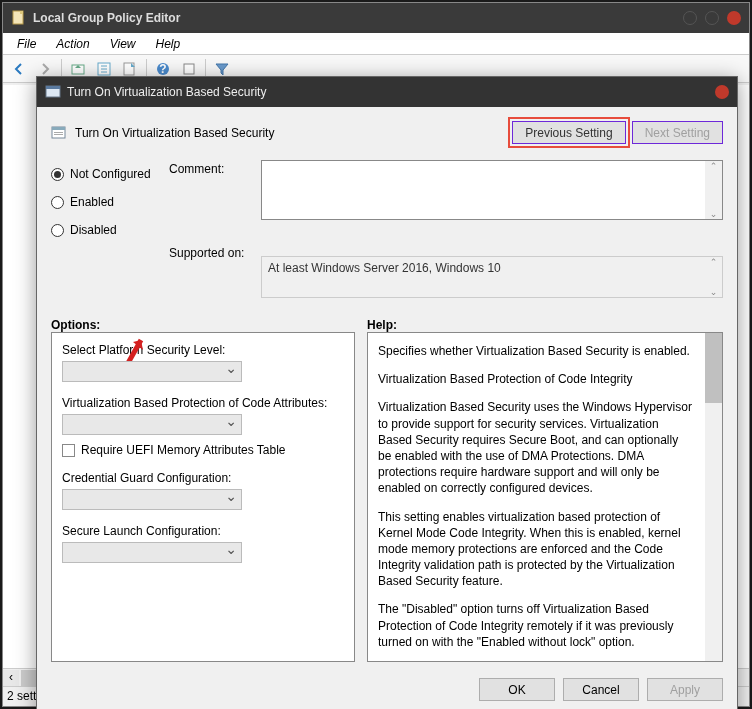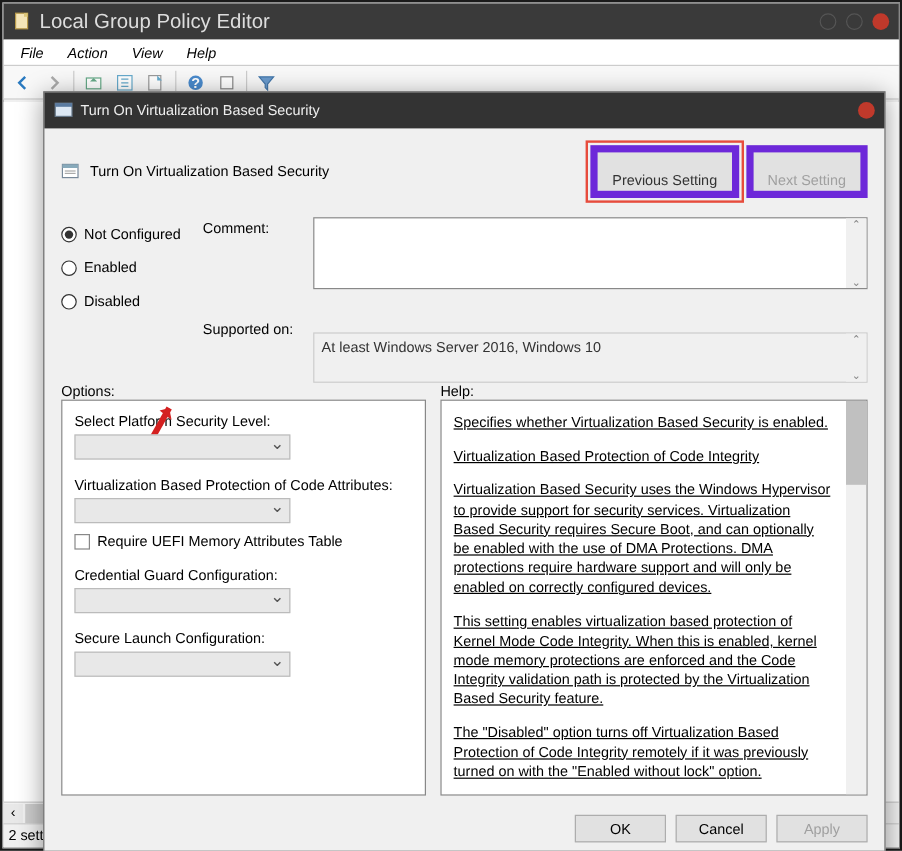--- a/index.html
+++ b/index.html
@@ -2,21 +2,21 @@
 <html><head>
 <meta charset="utf-8">
 <style>
   * { box-sizing: border-box; margin: 0; padding: 0; font-family: "Segoe UI", Tahoma, sans-serif; font-size: 12px; }
   body { width: 752px; height: 709px; background: #1a1a1a; position: relative; overflow: hidden; }
   
   
   .main-window { position: absolute; left: 2px; top: 2px; width: 748px; height: 705px; background: #f0f0f0; border: 1px solid #888; }
   .main-titlebar { height: 30px; background: #3a3a3a; display: flex; align-items: center; padding: 0 8px; color: #ddd; }
   .main-titlebar .icon { width: 16px; height: 16px; margin-right: 6px; }
-  .main-titlebar-title { flex: 1; font-size: 17px; }
+  .main-titlebar-title { flex: 1; font-size: 12px; font-weight: bold; }
   .main-titlebar .dot { width: 14px; height: 14px; border-radius: 50%; margin-left: 8px; }
   .minimize-dot { background: #3a3a3a; border:1px solid #555;}
   .maximize-dot { background: #3a3a3a; border:1px solid #555;}
   .close-dot { background: #c0392b; }
   .menubar { height: 22px; background: #fff; border-bottom: 1px solid #ccc; display: flex; align-items: center; padding: 0 4px; }
   .menu-item { padding: 2px 10px; font-size: 12px; color: #000; font-style: italic; }
   .toolbar { height: 28px; background: #f8f8f8; border-bottom: 1px solid #ccc; display: flex; align-items: center; padding: 0 4px; gap: 2px; }
   .tool-btn { width: 24px; height: 22px; border: 1px solid transparent; display: flex; align-items: center; justify-content: center; }
   .tool-sep { width: 1px; height: 20px; background: #ccc; margin: 0 2px; }
   .main-body { background: #fff; position: absolute; left:0; right:0; top:82px; bottom:0; }
@@ -28,48 +28,48 @@
   
   .dialog { position: absolute; left: 36px; top: 76px; width: 702px; height: 664px; background: #f0f0f0; border: 1px solid #666; box-shadow: 0 4px 20px rgba(0,0,0,0.4); }
   .dlg-titlebar { height: 30px; background: #333; display: flex; align-items: center; padding: 0 8px; color: #eee; }
   .dlg-titlebar .icon { width: 16px; height: 16px; margin-right: 6px; }
   .dlg-titlebar-title { flex: 1; font-size: 12px; }
   .dlg-titlebar .dot { width: 14px; height: 14px; border-radius: 50%; margin-left: 8px; }
   
   .dlg-content { padding: 14px 14px 0 14px; }
   .dlg-header-row { display: flex; align-items: center; margin-bottom: 12px; }
   .dlg-heading { font-size: 13px; color: #000; flex: 1; display:flex; align-items:center;}
-  .nav-btn { height: 23px; padding: 16px 12px; background: #e1e1e1; border: 6px solid #6d28d9; font-size: 12px; margin-left: 6px; color: #333;}
+  .nav-btn { height: 23px; padding: 0 12px; background: #e1e1e1; border: 1px solid #6d28d9; font-size: 12px; margin-left: 6px; color: #333;}
   .nav-btn.highlight { outline: 2px solid #e74c3c; outline-offset: 2px; }
   .nav-btn.disabled { color: #a0a0a0; }
   
   .config-section { display: flex; margin-top:16px;}
   .radio-col { width: 118px; }
   .radio-row { display: flex; align-items: center; height: 28px; font-size: 12px; }
   .radio-circle { width: 13px; height: 13px; border: 1px solid #333; border-radius: 50%; margin-right: 6px; position: relative; background:#fff;}
   .radio-circle.checked::after { content:""; position:absolute; left:2px; top:2px; width:7px; height:7px; background:#333; border-radius:50%; }
   .label-col { width: 92px; padding-top:2px;}
   .field-col { flex: 1; }
   .textarea-box { width: 100%; height: 60px; border: 1px solid #888; background: #fff; position:relative;}
   .textarea-box .vscroll { position:absolute; right:0; top:0; bottom:0; width:17px; background:#f0f0f0;}
   .supported-box { width: 100%; height: 42px; border: 1px solid #ccc; background: #f0f0f0; padding: 4px 6px; font-size: 12px; margin-top:16px; position:relative; color:#333}
   .supported-box .vscroll { position:absolute; right:0; top:0; bottom:0; width:17px; background:#f0f0f0;}
   
   .arrow-annotation { position: absolute; left: 80px; top: 255px; pointer-events:none;}
   
-  .lower-labels { display:flex; margin-top:0; font-size:12px;}
+  .lower-labels { display:flex; margin-top:20px; font-size:12px;font-weight:bold;}
   .lower-labels > div:first-child { width: 316px;}
   
   .lower-panels { display: flex; gap: 12px; margin-top: 0; height: 330px; }
   .options-panel { width: 304px; border: 1px solid #888; background: #fff; padding: 10px; overflow:hidden;}
   .help-panel { flex: 1; border: 1px solid #888; background: #fff; padding: 10px; position:relative; overflow:hidden;}
   .help-panel .vscroll { position:absolute; right:0; top:0; bottom:0; width:17px; background:#f0f0f0;}
   .help-panel .vscroll-thumb { position:absolute; top:0; height:70px; left:0; right:0; background:#c0c0c0;}
   .help-text { font-size:12px; line-height:1.35; color:#000; padding-right:18px;}
-  .help-text p { margin-bottom:12px;text-decoration:underline; }
+  .help-text p { margin-bottom:12px; }
   
   .opt-label { font-size:12px; margin-bottom:4px; margin-top:6px;}
   .opt-label:first-child { margin-top:0;}
   .combo { width: 180px; height: 21px; border: 1px solid #bbb; background: #e8e8e8; position:relative;}
   .combo::after { content:"⌄"; position:absolute; right:4px; top:-2px; font-size:14px; color:#555;}
   .chk-row { display:flex; align-items:center; margin-top:8px; font-size:12px;}
   .chk-box { width:13px; height:13px; border:1px solid #888; background:#fff; margin-right:6px;}
   
   .dlg-buttons { display:flex; justify-content:flex-end; gap:8px; padding: 16px 14px 14px 0;}
   .std-btn { width:76px; height:23px; background:#e1e1e1; border:1px solid #adadad; font-size:12px;}

